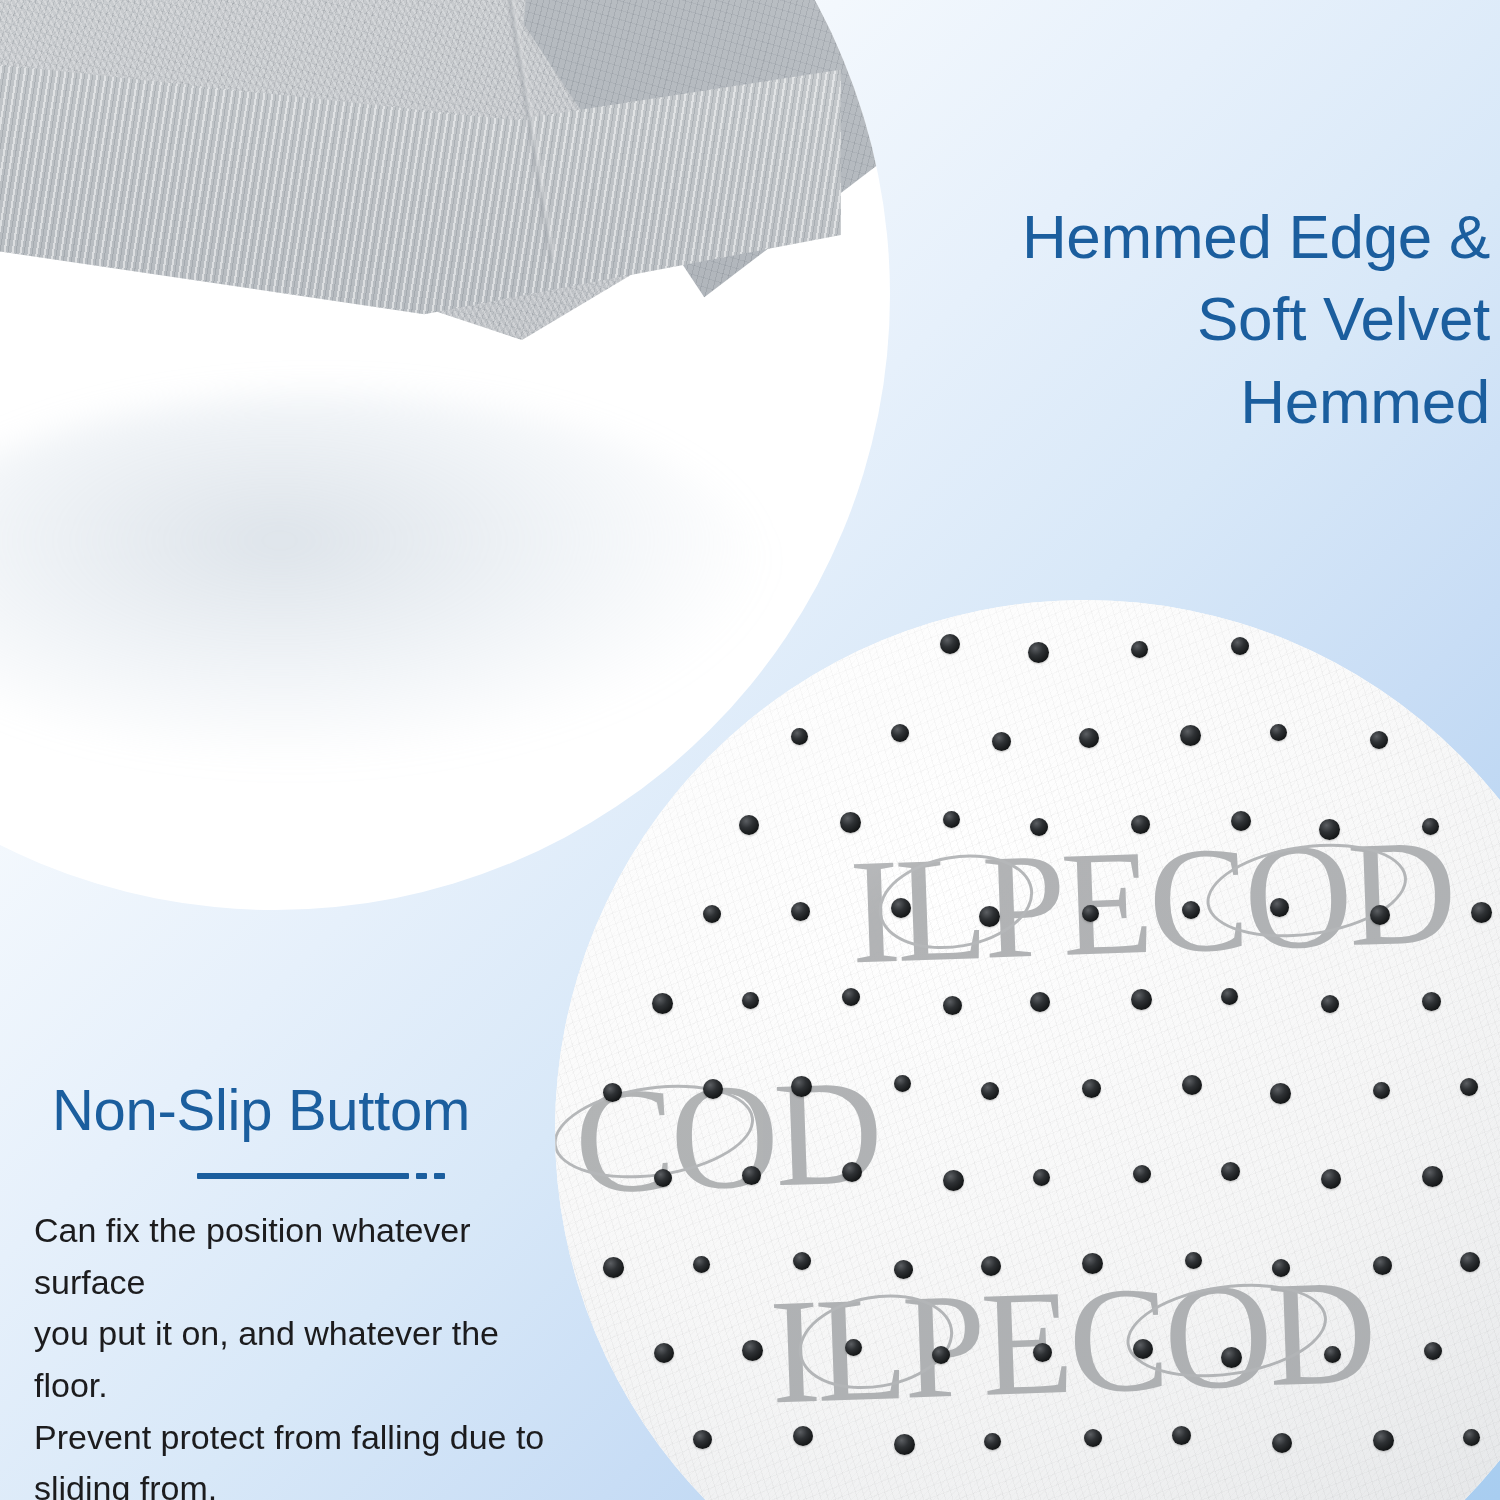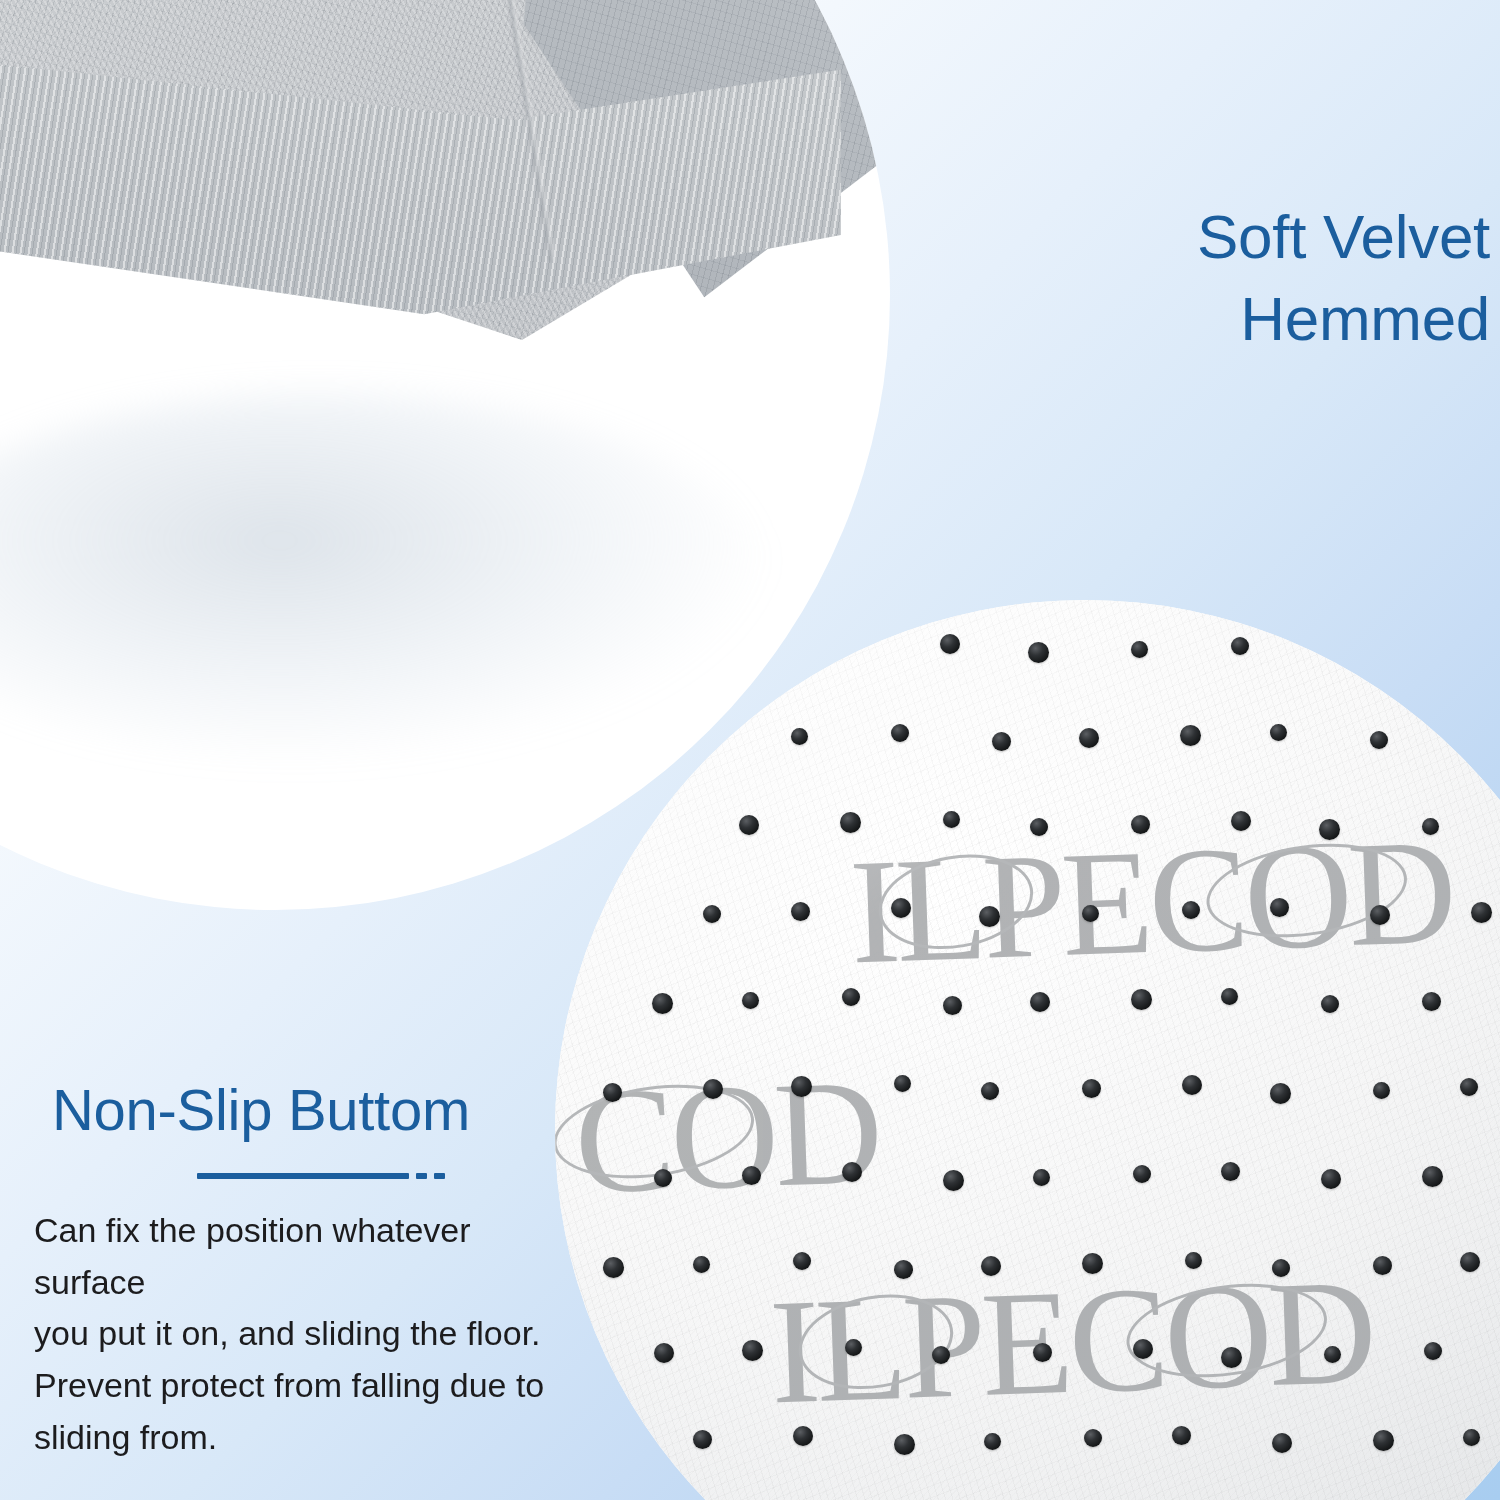--- a/index.html
+++ b/index.html
@@ -450,33 +450,34 @@
         <span class="dot" style="width: 17px; height: 17px; left: 428.5px; top: 832.5px;"></span>
         <span class="dot" style="width: 18px; height: 18px; left: 529px; top: 829px;"></span>
         <span class="dot" style="width: 19px; height: 19px; left: 616.5px; top: 825.5px;"></span>
         <span class="dot" style="width: 20px; height: 20px; left: 717px; top: 833px;"></span>
         <span class="dot" style="width: 21px; height: 21px; left: 817.5px; top: 829.5px;"></span>
         <span class="dot" style="width: 17px; height: 17px; left: 907.5px; top: 828.5px;"></span>
       </div>
   </div>
 
   <div class="headline-top">
+    <span class="ln">Hemmed Edge &amp;</span>
     <span class="ln">Soft Velvet Hemmed</span>
   </div>
 
   <div class="block-bottom-left">
     <div class="headline-bottom">Non-Slip Buttom</div>
 
     <div class="divider-wrap">
       <span class="divider-line"></span>
       <span class="divider-dash"></span>
       <span class="divider-dash"></span>
     </div>
 
     <div class="body-copy">
       <div>Can fix the position whatever surface</div>
-      <div>you put it on, and sliding the floor.</div>
+      <div>you put it on, and whatever the floor.</div>
       <div>Prevent protect from falling due to</div>
       <div>sliding from.</div>
     </div>
   </div>
 
 </div>
 
 </body></html>

